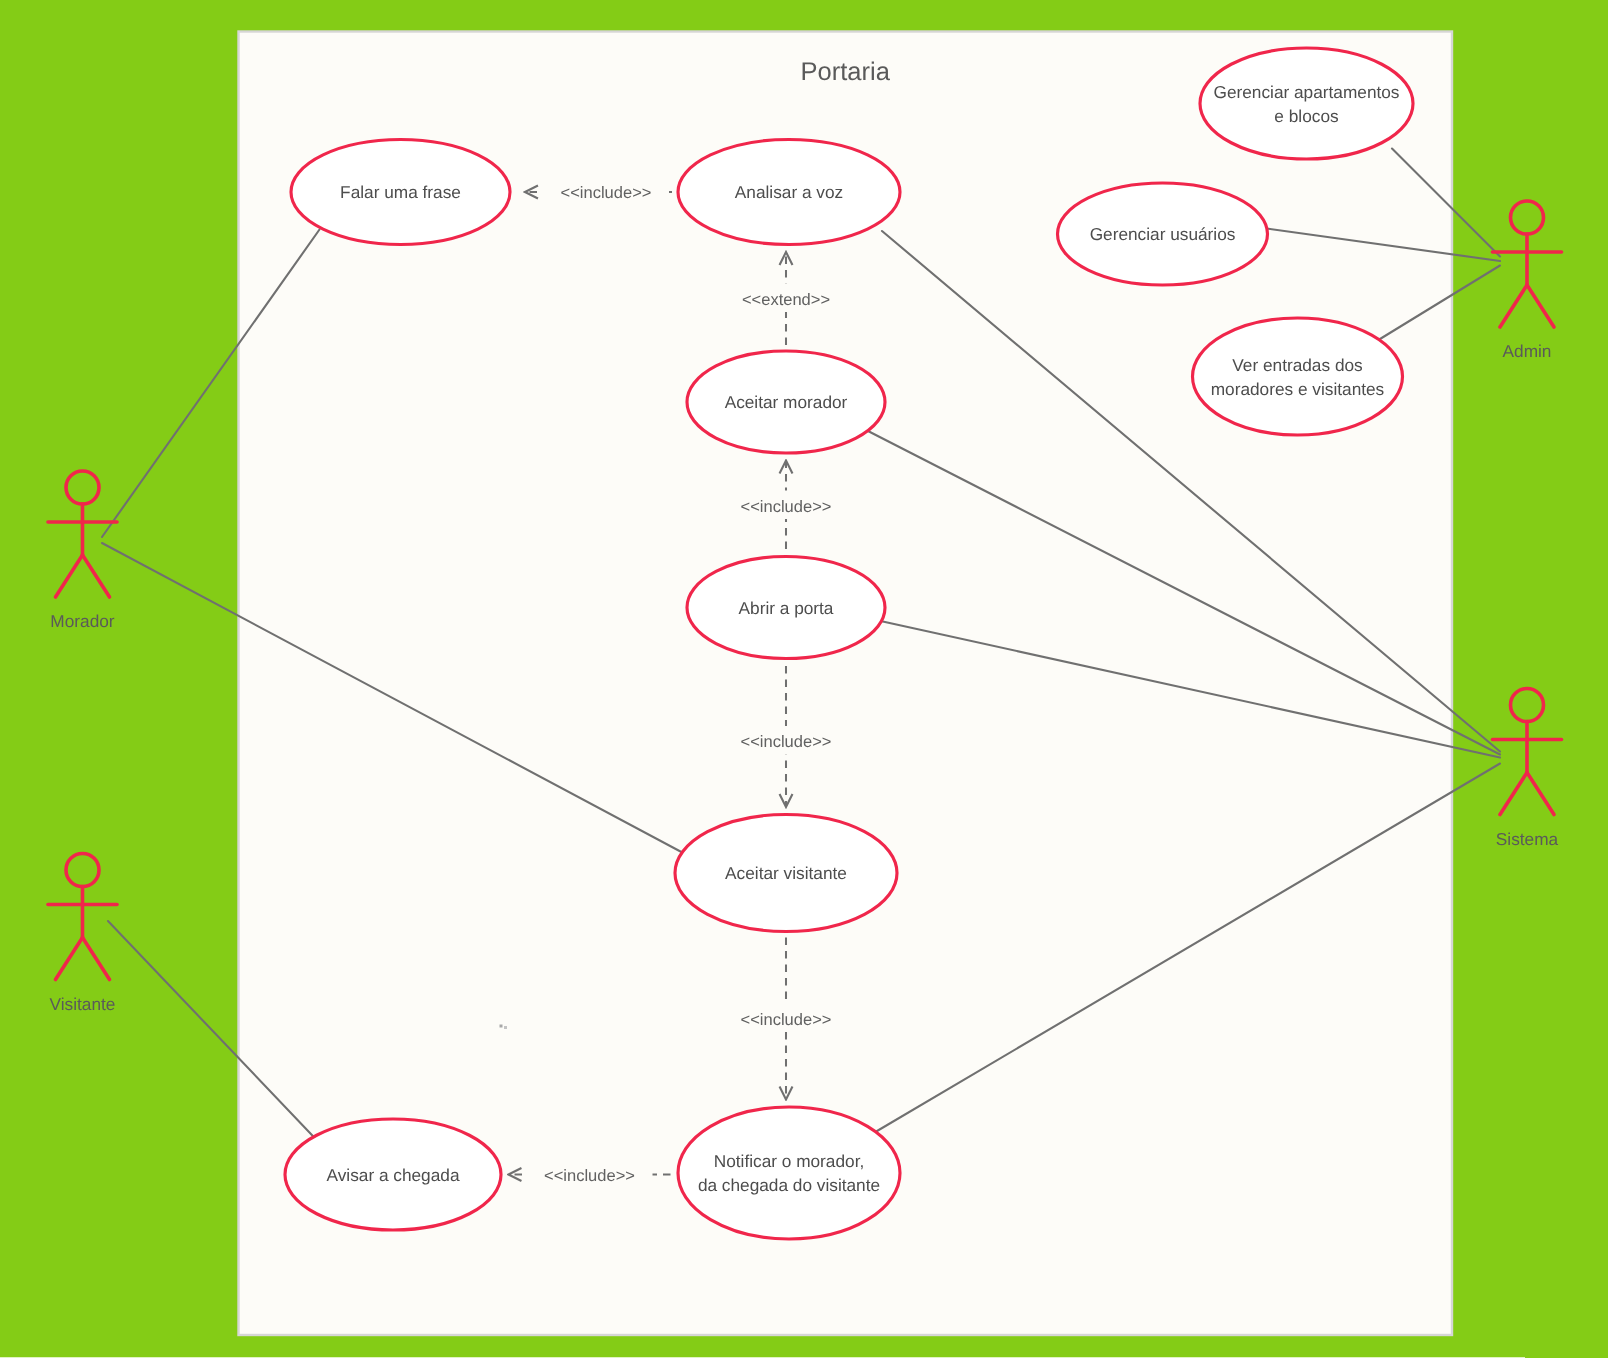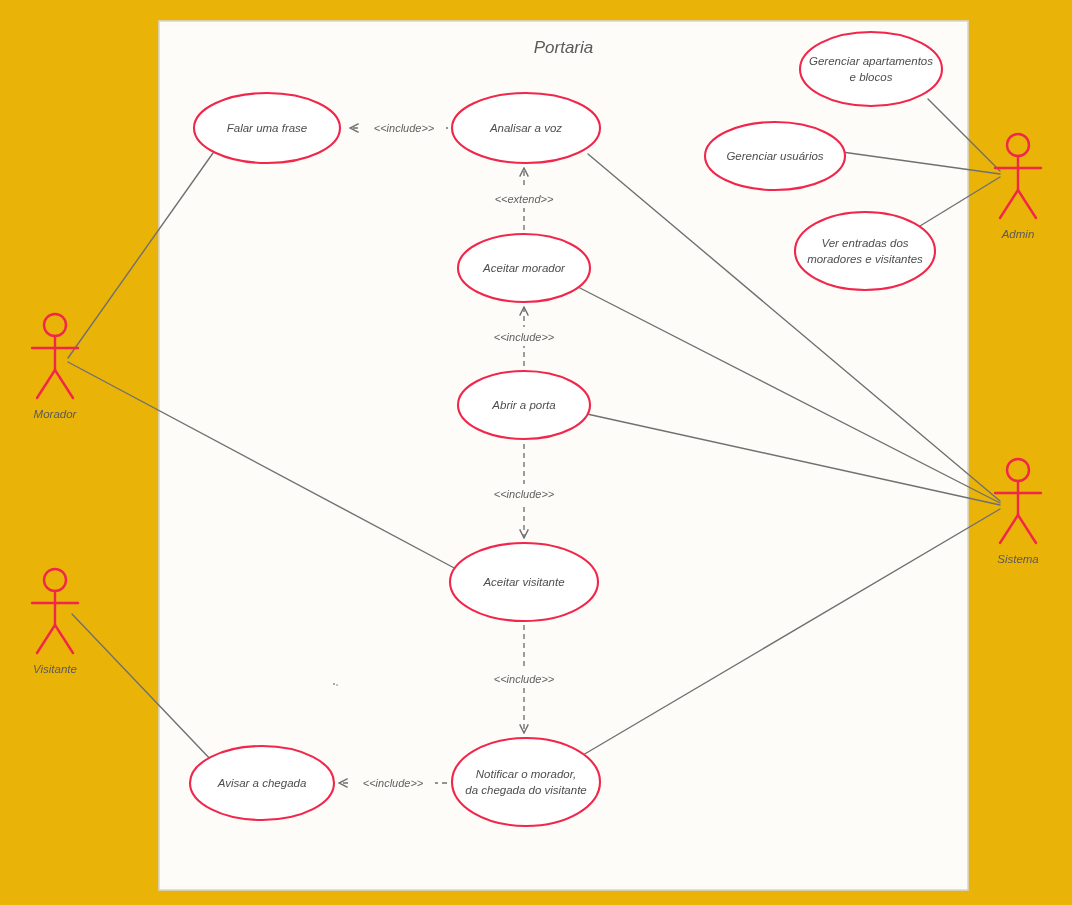--- a/index.html
+++ b/index.html
@@ -8,23 +8,22 @@
     padding: 0;
     background: #ffffff;
   }
   body {
     font-family: "Liberation Sans", "DejaVu Sans", sans-serif;
   }
   #canvas {
     position: relative;
     width: 1072px;
     height: 905px;
-    background: #eab308;
+    background: #84cc16;
     overflow: hidden;
-    font-style: italic;
   }
   #diagram-svg {
     position: absolute;
     left: 0;
     top: 0;
     width: 1072px;
     height: 905px;
   }
   .uc-text, .actor-label, .stereotype-label, .boundary-title {
     font-family: "Liberation Sans", "DejaVu Sans", sans-serif;

